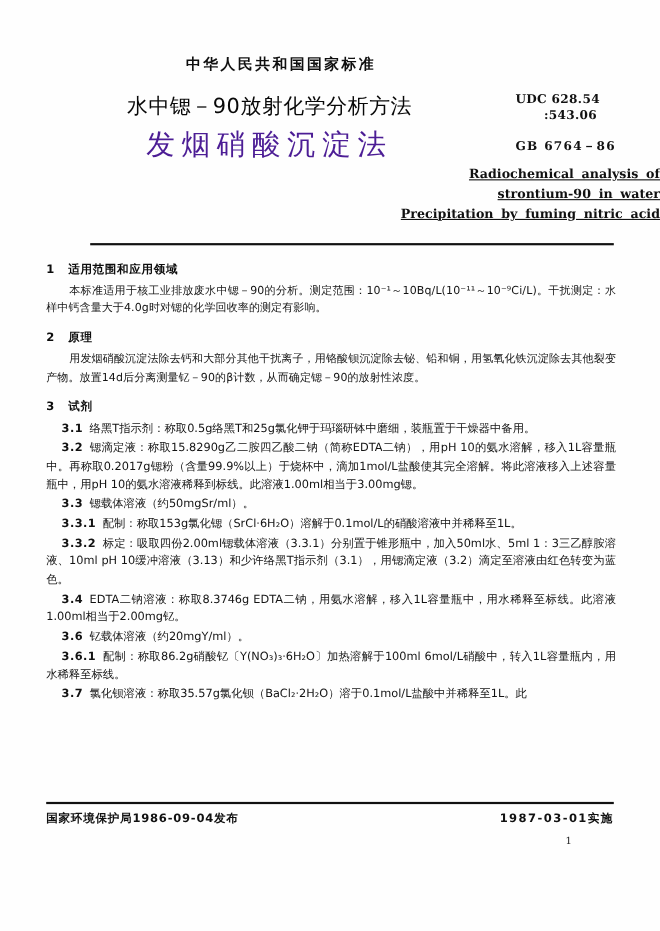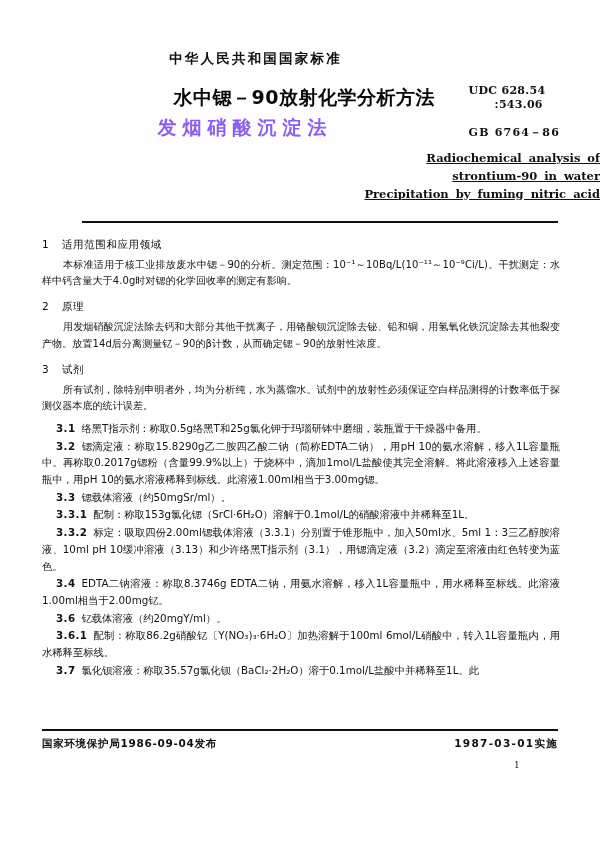--- a/index.html
+++ b/index.html
@@ -38,34 +38,33 @@
 
   .title-block {
     position: absolute;
     left: 55px;
     top: 85px;
     width: 380px;
     text-align: center;
   }
   .title-line1 {
     font-size: 19px;
-    font-weight: bold;
+    font-weight: normal;
     letter-spacing: 0.5px;
     line-height: 1.35;
     color: #080808;
     white-space: nowrap;
-    text-align: right;
   }
   .title-line2 {
-    font-size: 19px;
-    font-weight: bold;
+    font-size: 26px;
+    font-weight: normal;
     letter-spacing: 6px;
     line-height: 1.45;
     margin-top: 3px;
-    color: #8b5cf6;
+    color: #4c1d95;
     white-space: nowrap;
   }
 
   .code-block {
     position: absolute;
     right: 40px;
     top: 84px;
     text-align: left;
     font-family: "DejaVu Serif", "Liberation Serif", serif;
     font-weight: bold;
@@ -108,21 +107,21 @@
   
   .body {
     position: absolute;
     left: 42px;
     top: 238px;
     width: 518px;
   }
 
   .sec-head {
     font-size: 10.5px;
-    font-weight: normal;
+    font-weight: bold;
     margin: 0 0 5px 0;
     letter-spacing: 0.6px;
     color: #0d0d0d;
   }
   .sec-head .num {
     display: inline-block;
     width: 20px;
   }
 
   p.para {
@@ -224,21 +223,20 @@
     <div class="sec-head">
       <span class="num">2</span><span>原理</span>
     </div>
     <p class="para indent">用发烟硝酸沉淀法除去钙和大部分其他干扰离子，用铬酸钡沉淀除去铋、铅和铜，用氢氧化铁沉淀除去其他裂变产物。放置14d后分离测量钇－90的β计数，从而确定锶－90的放射性浓度。</p>
 
     <div class="gap-sm"></div>
 
     <div class="sec-head">
       <span class="num">3</span><span>试剂</span>
     </div>
-    <p class="para indent">所有试剂，除特别申明者外，均为分析纯，水为蒸馏水。试剂中的放射性必须保证空白样品测得的计数率低于探测仪器本底的统计误差。</p>
 
     <div id="reagent-list">
         <p class="sub"><span class="lbl">3.1</span><span>络黑T指示剂：称取0.5g络黑T和25g氯化钾于玛瑙研钵中磨细，装瓶置于干燥器中备用。</span></p>
         <p class="sub"><span class="lbl">3.2</span><span>锶滴定液：称取15.8290g乙二胺四乙酸二钠（简称EDTA二钠），用pH 10的氨水溶解，移入1L容量瓶中。再称取0.2017g锶粉（含量99.9%以上）于烧杯中，滴加1mol/L盐酸使其完全溶解。将此溶液移入上述容量瓶中，用pH 10的氨水溶液稀释到标线。此溶液1.00ml相当于3.00mg锶。</span></p>
         <p class="sub"><span class="lbl">3.3</span><span>锶载体溶液（约50mgSr/ml）。</span></p>
         <p class="sub"><span class="lbl">3.3.1</span><span>配制：称取153g氯化锶（SrCl·6H₂O）溶解于0.1mol/L的硝酸溶液中并稀释至1L。</span></p>
         <p class="sub"><span class="lbl">3.3.2</span><span>标定：吸取四份2.00ml锶载体溶液（3.3.1）分别置于锥形瓶中，加入50ml水、5ml 1：3三乙醇胺溶液、10ml pH 10缓冲溶液（3.13）和少许络黑T指示剂（3.1），用锶滴定液（3.2）滴定至溶液由红色转变为蓝色。</span></p>
         <p class="sub"><span class="lbl">3.4</span><span>EDTA二钠溶液：称取8.3746g EDTA二钠，用氨水溶解，移入1L容量瓶中，用水稀释至标线。此溶液1.00ml相当于2.00mg钇。</span></p>
         <p class="sub"><span class="lbl">3.6</span><span>钇载体溶液（约20mgY/ml）。</span></p>
         <p class="sub"><span class="lbl">3.6.1</span><span>配制：称取86.2g硝酸钇〔Y(NO₃)₃·6H₂O〕加热溶解于100ml 6mol/L硝酸中，转入1L容量瓶内，用水稀释至标线。</span></p>

